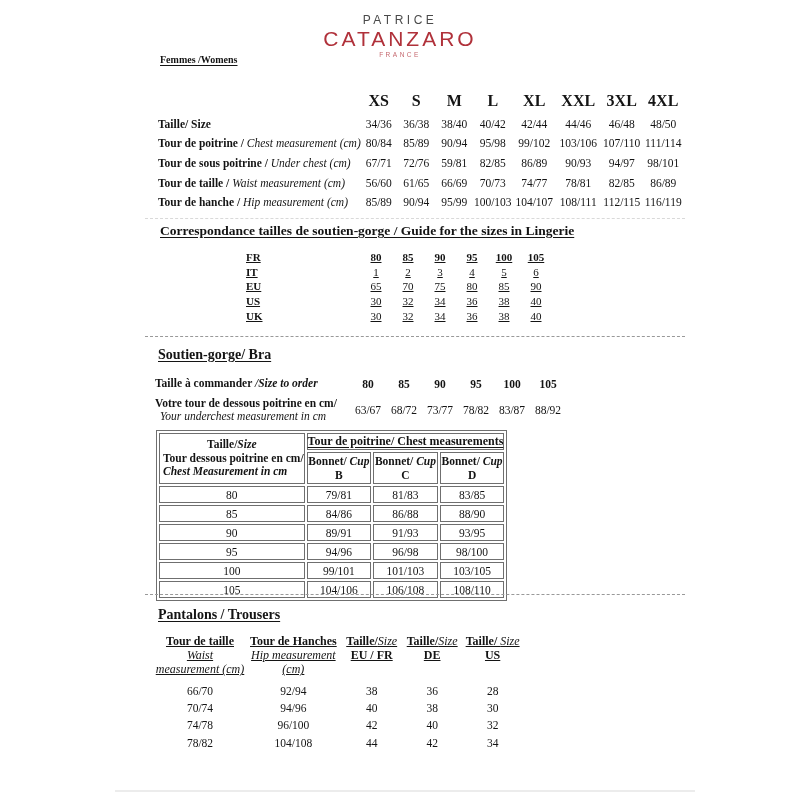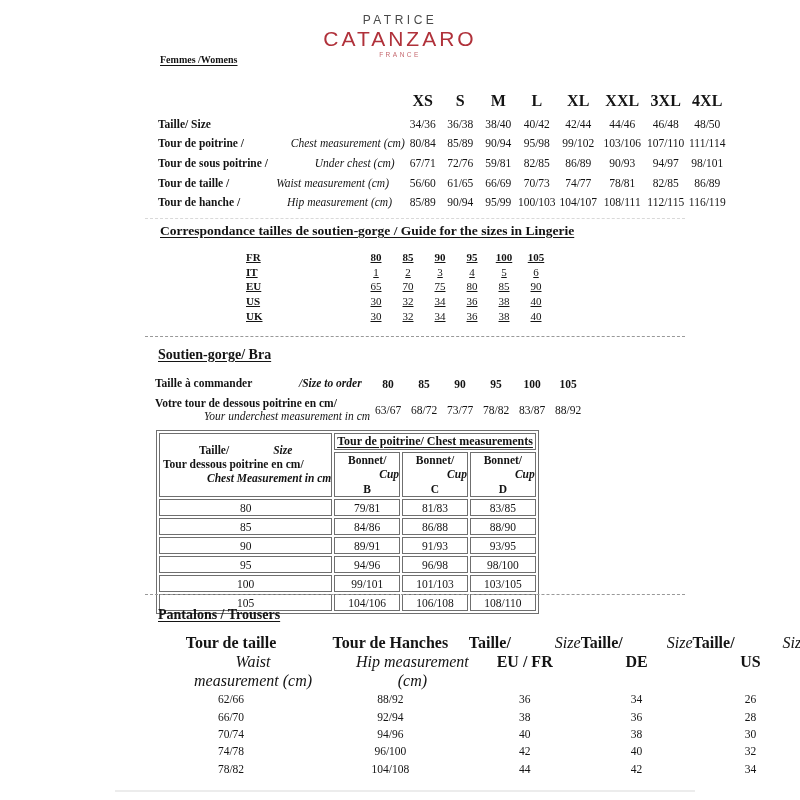--- a/index.html
+++ b/index.html
@@ -1,19 +1,19 @@
 <!DOCTYPE html>
 <html><head>
 <meta charset="utf-8">
 <style>
   html,body{margin:0;padding:0;background:#fff;}
   #page{position:relative;width:800px;height:800px;background:#ffffff;overflow:hidden;
         font-family:"Liberation Serif","DejaVu Serif",serif;color:#141414;}
   .b{font-weight:bold;}
-  .i{font-style:italic;margin-left:44px;}
+  .i{font-style:italic;}
   
   #logo{position:absolute;top:14px;left:0;width:800px;text-align:center;line-height:1;}
   .logo-top{font-family:"Liberation Sans","DejaVu Sans",sans-serif;font-size:12px;letter-spacing:3.5px;color:#4a4a4a;margin-bottom:2px;}
   .logo-main{font-family:"Liberation Sans","DejaVu Sans",sans-serif;font-size:21px;letter-spacing:3px;color:#b0313a;}
   .logo-sub{font-family:"Liberation Sans","DejaVu Sans",sans-serif;font-size:6.5px;letter-spacing:2.5px;color:#a2545a;margin-top:3px;}
   
   .sec-title{position:absolute;font-weight:bold;text-decoration:underline;text-underline-offset:2px;white-space:nowrap;}
   #women-title{left:160px;top:54px;font-size:10px;}
   #lingerie-title{left:160px;top:223px;font-size:13.5px;}
   #bra-title{left:158px;top:347px;font-size:14px;}
@@ -44,21 +44,21 @@
   #cup-table{position:absolute;left:156px;top:430px;border-spacing:2px;border:1px solid #6f6f6f;background:#fff;table-layout:fixed;}
   #cup-table th,#cup-table td{border:1px solid #6f6f6f;padding:0;font-size:11.5px;text-align:center;vertical-align:middle;}
   #cup-table .corner{line-height:1.2;}
   #cup-table .corner .c1{text-align:center;}
   #cup-table .corner .c2,#cup-table .corner .c3{text-align:left;padding-left:3px;white-space:nowrap;}
   #cup-table .span-head{font-size:12px;font-weight:bold;text-decoration:underline;text-underline-offset:2px;height:15px;white-space:nowrap;}
   #cup-table .cuphead{height:30px;line-height:1.25;}
   #cup-table tbody td{height:15px;}
   
   #trousers-table{position:absolute;left:150px;top:634px;border-collapse:collapse;table-layout:fixed;}
-  #trousers-table th{font-size:16px;font-weight:normal;vertical-align:top;padding:0;text-align:center;white-space:nowrap;line-height:1.18;height:48px;}
+  #trousers-table th{font-size:12px;font-weight:normal;vertical-align:top;padding:0;text-align:center;white-space:nowrap;line-height:1.18;height:48px;text-decoration:underline;}
   #trousers-table td{font-size:11.5px;height:17.4px;padding:0;text-align:center;white-space:nowrap;}
 </style>
 </head>
 <body>
 
 <div id="page">
 
   <div id="logo">
     <div class="logo-top">PATRICE</div>
     <div class="logo-main" style="color: rgb(176, 49, 58);">CATANZARO</div>
@@ -359,27 +359,20 @@
             <div class="b">DE</div>
           </th>
           <th>
             <div><span class="b">Taille/ </span><span class="i">Size</span></div>
             <div class="b">US</div>
           </th>
         </tr>
       </thead>
     <tbody id="trousers-body">
         <tr>
-          <td>62/66</td>
-          <td>88/92</td>
-          <td>36</td>
-          <td>34</td>
-          <td>26</td>
-        </tr>
-        <tr>
           <td>66/70</td>
           <td>92/94</td>
           <td>38</td>
           <td>36</td>
           <td>28</td>
         </tr>
         <tr>
           <td>70/74</td>
           <td>94/96</td>
           <td>40</td>

